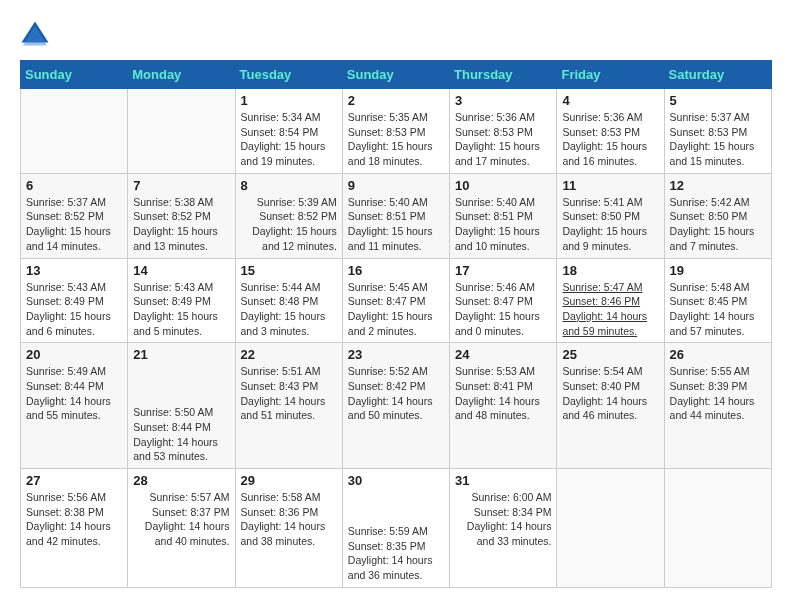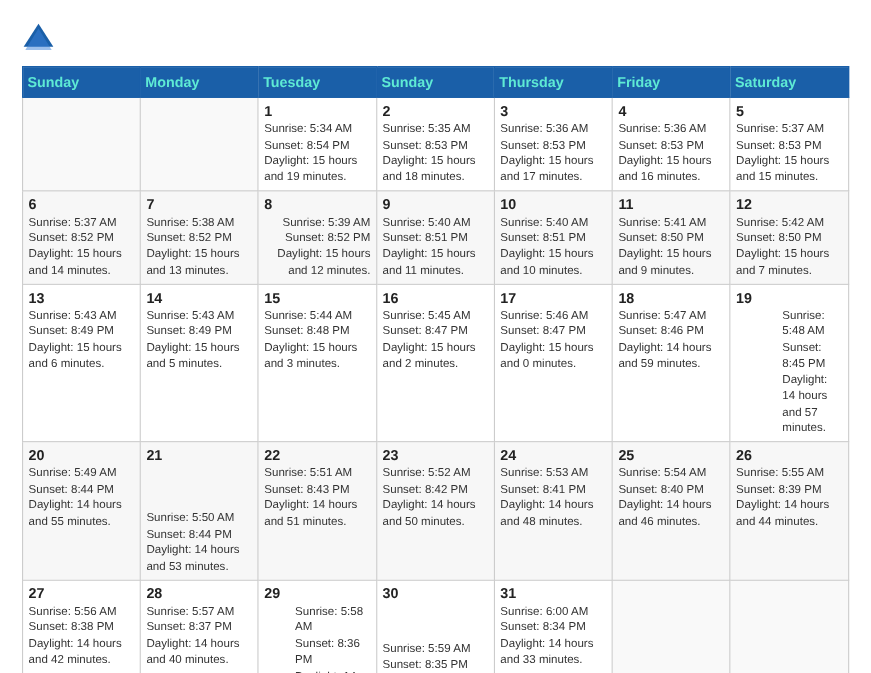--- a/index.html
+++ b/index.html
@@ -217,27 +217,27 @@
 Daylight: 15 hours and 2 minutes.</div>
         </td>
         <td>
           <span class="day-number">17</span>
           <div class="day-detail" style="white-space: pre-line;">Sunrise: 5:46 AM
 Sunset: 8:47 PM
 Daylight: 15 hours and 0 minutes.</div>
         </td>
         <td>
           <span class="day-number">18</span>
-          <div class="day-detail" style="white-space: pre-line;">Sunrise: 5:47 AM
+          <div class="day-detail" style="white-space: pre-line; text-decoration: underline;">Sunrise: 5:47 AM
 Sunset: 8:46 PM
 Daylight: 14 hours and 59 minutes.</div>
         </td>
         <td>
           <span class="day-number">19</span>
-          <div class="day-detail" style="white-space: pre-line; margin-left: 42px;">Sunrise: 5:48 AM
+          <div class="day-detail" style="white-space: pre-line;">Sunrise: 5:48 AM
 Sunset: 8:45 PM
 Daylight: 14 hours and 57 minutes.</div>
         </td>
       </tr>
       <tr>
         <td>
           <span class="day-number">20</span>
           <div class="day-detail" style="white-space: pre-line;">Sunrise: 5:49 AM
 Sunset: 8:44 PM
 Daylight: 14 hours and 55 minutes.</div>
@@ -281,39 +281,39 @@
       </tr>
       <tr>
         <td>
           <span class="day-number">27</span>
           <div class="day-detail" style="white-space: pre-line;">Sunrise: 5:56 AM
 Sunset: 8:38 PM
 Daylight: 14 hours and 42 minutes.</div>
         </td>
         <td>
           <span class="day-number">28</span>
-          <div class="day-detail" style="white-space: pre-line;">Sunrise: 5:57 AM
+          <div class="day-detail" style="white-space: pre-line; text-align: right;">Sunrise: 5:57 AM
 Sunset: 8:37 PM
 Daylight: 14 hours and 40 minutes.</div>
         </td>
         <td>
           <span class="day-number">29</span>
-          <div class="day-detail" style="white-space: pre-line; margin-left: 28px;">Sunrise: 5:58 AM
+          <div class="day-detail" style="white-space: pre-line;">Sunrise: 5:58 AM
 Sunset: 8:36 PM
 Daylight: 14 hours and 38 minutes.</div>
         </td>
         <td>
           <span class="day-number">30</span>
           <div class="day-detail" style="white-space: pre-line; margin-top: 36px;">Sunrise: 5:59 AM
 Sunset: 8:35 PM
 Daylight: 14 hours and 36 minutes.</div>
         </td>
         <td>
           <span class="day-number">31</span>
-          <div class="day-detail" style="white-space: pre-line;">Sunrise: 6:00 AM
+          <div class="day-detail" style="white-space: pre-line; text-align: right;">Sunrise: 6:00 AM
 Sunset: 8:34 PM
 Daylight: 14 hours and 33 minutes.</div>
         </td>
         <td class="empty"></td>
         <td class="empty"></td>
       </tr>
     </tbody>
 </table>
 
 </body></html>

